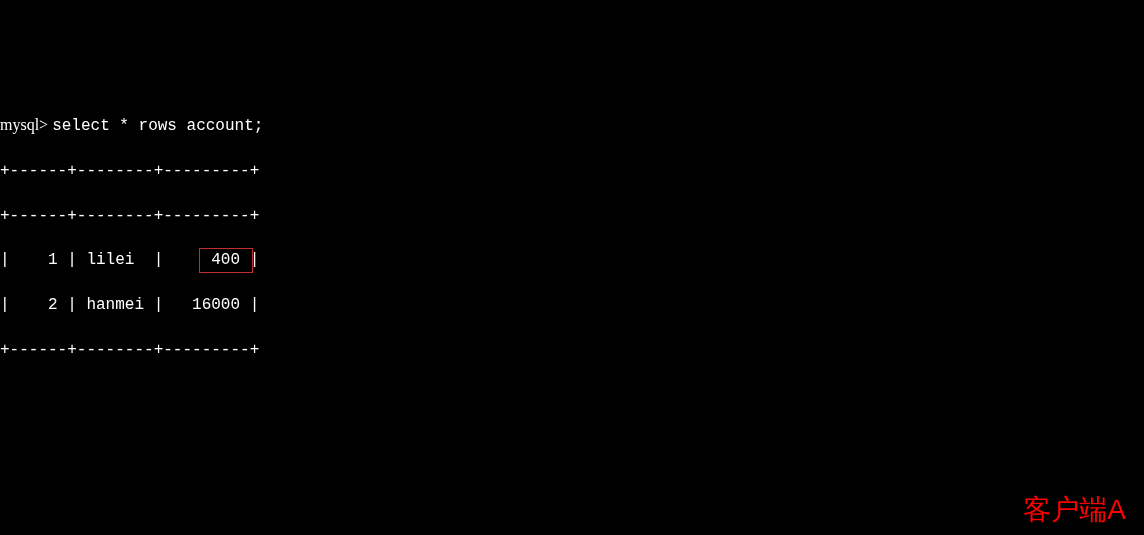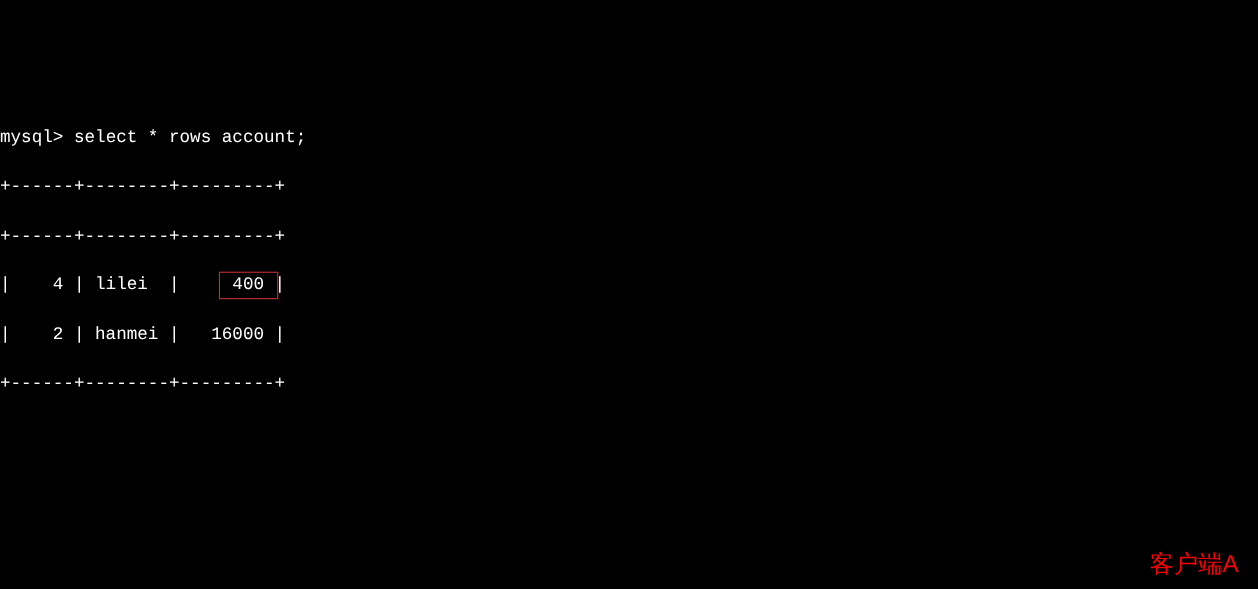--- a/index.html
+++ b/index.html
@@ -9,47 +9,47 @@
       font-family: 'Courier New', Consolas, monospace;
       font-size: 16px;
       line-height: 1.4;
       width: 1144px;
       height: 535px;
       padding: 2px 0;
       position: relative;
       white-space: pre;
     }
     .line { display: block; }
-    .prompt { color: #fff; }
+    .prompt { color: #fff; font-family: Liberation Serif, serif; }
     .hl-box {
       border: 1px solid #c03030;
       display: inline-block;
       padding: 0 2px;
       margin: -1px -3px;
     }
     .client-label {
       position: absolute;
       bottom: 6px;
       right: 18px;
       color: #ff0000;
       font-family: 'Microsoft YaHei', SimHei, sans-serif;
-      font-size: 22px;
+      font-size: 28px;
       font-weight: normal;
     }
   </style>
 </head>
 <body>
 
 
 
 <div>
 <span class="line"><span class="prompt">mysql&gt; </span><span>select * rows account;</span></span>
 <span class="line">+------+--------+---------+</span>
 <span class="line">+------+--------+---------+</span>
-<span class="line"><span>|    4 | lilei  |    </span><span class="hl-box"> 400 </span><span>|</span></span>
+<span class="line"><span>|    1 | lilei  |    </span><span class="hl-box"> 400 </span><span>|</span></span>
 <span class="line">|    2 | hanmei |   16000 |</span>
 <span class="line">+------+--------+---------+</span>
 <span class="line"></span>
 
 
 
 <span class="line"></span>
 
 
 

